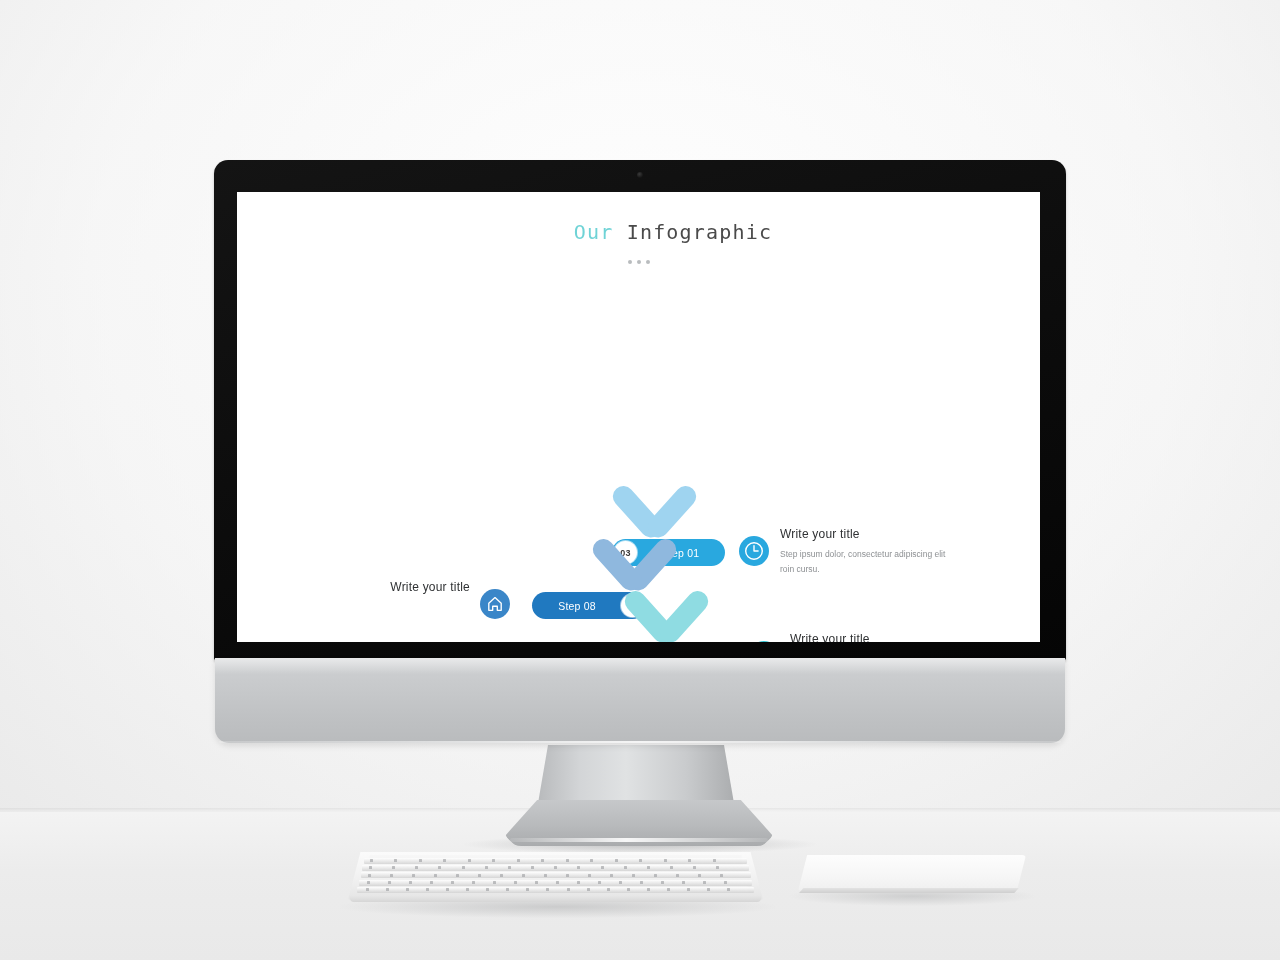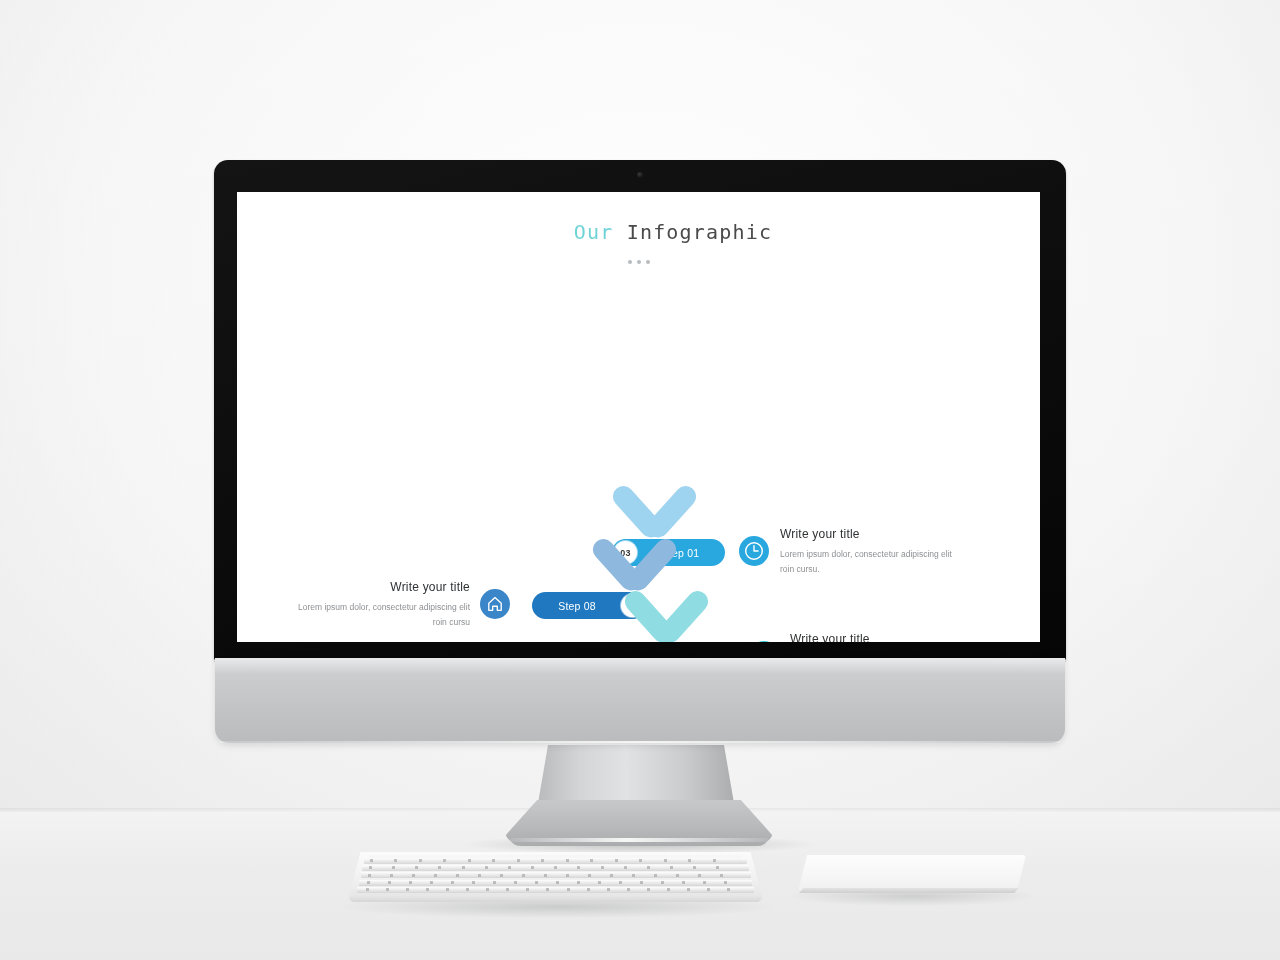--- a/index.html
+++ b/index.html
@@ -357,40 +357,39 @@
           </div>
           <div class="ic" id="ic1" style="left:502px; top:254px;">
             <svg width="30" height="30" viewBox="0 0 30 30">
               <circle cx="15" cy="15" r="15" fill="#29A8DF"></circle>
               <circle cx="15" cy="15" r="8.3" fill="none" stroke="#ffffff" stroke-width="1.4"></circle>
               <path d="M15 9.7 V15 H19.1" fill="none" stroke="#ffffff" stroke-width="1.4" stroke-linecap="round" stroke-linejoin="round"></path>
             </svg>
           </div>
           <div class="txt" id="txt1" style="left:543px; top:245px;">
             <div class="head">Write your title</div>
-            <div class="body">Lorem ipsum dolor, consectetur adipiscing elit roin cursu.</div>
+            <div class="body">Step ipsum dolor, consectetur adipiscing elit roin cursu.</div>
           </div>
 
           <div class="chev flip" id="chev2" style="left: 347px; top: 248px; color: rgb(143, 184, 222);">
             <i class="a"></i>
               <i class="b"></i>
           </div>
           <div class="pill" id="pill2" style="left: 295px; top: 310px; width: 114px; background: rgb(32, 121, 192);">
             <div class="pill-label" style="padding-right:24px;">Step 08</div>
             <div class="num right">02</div>
           </div>
           <div class="ic" id="ic2" style="left:243px; top:307px;">
             <svg width="30" height="30" viewBox="0 0 30 30">
               <circle cx="15" cy="15" r="15" fill="#3A86C8"></circle>
               <path d="M15 8.6 L21.2 14.2 V21.3 H17.3 V17.2 H12.7 V21.3 H8.8 V14.2 Z" fill="none" stroke="#ffffff" stroke-width="1.35" stroke-linejoin="round"></path>
             </svg>
           </div>
           <div class="txt right-align" id="txt2" style="left:57px; top:298px;">
             <div class="head">Write your title</div>
-            <div class="body">Lorem ipsum dolor, consectetur adipiscing elit roin cursu</div>
           </div>
 
           <div class="chev" id="chev3" style="left: 388px; top: 300px; color: rgb(143, 220, 226);">
             <i class="a"></i>
               <i class="b"></i>
           </div>
 
           <div class="ic" id="ic3" style="left:512px; top:359px;">
             <svg width="30" height="30" viewBox="0 0 30 30">
               <circle cx="15" cy="15" r="15" fill="#2FC0CE"></circle>

